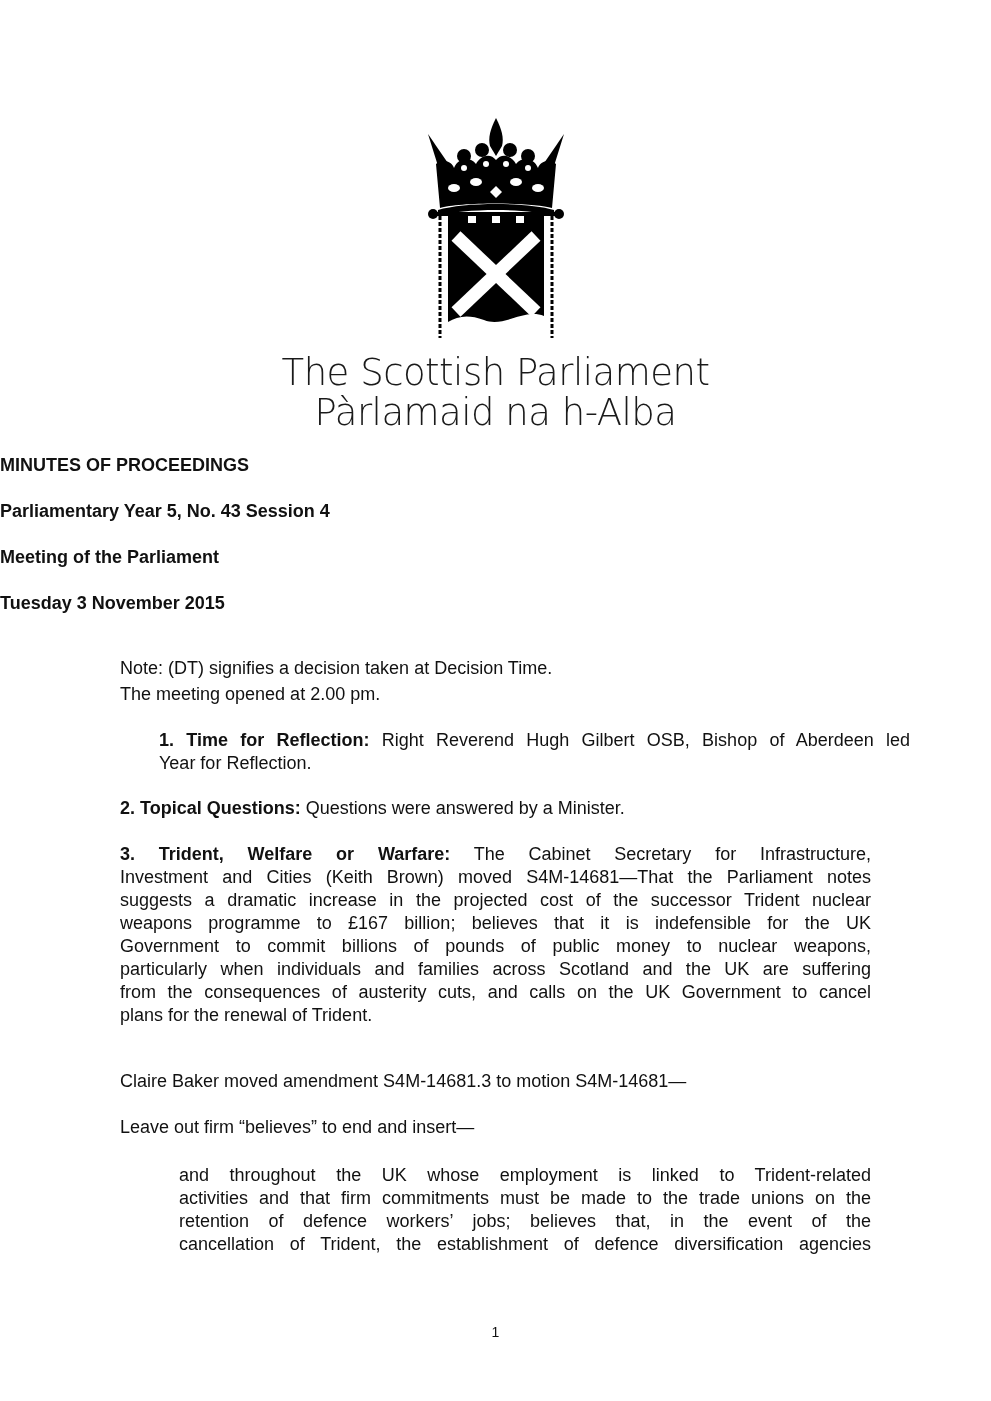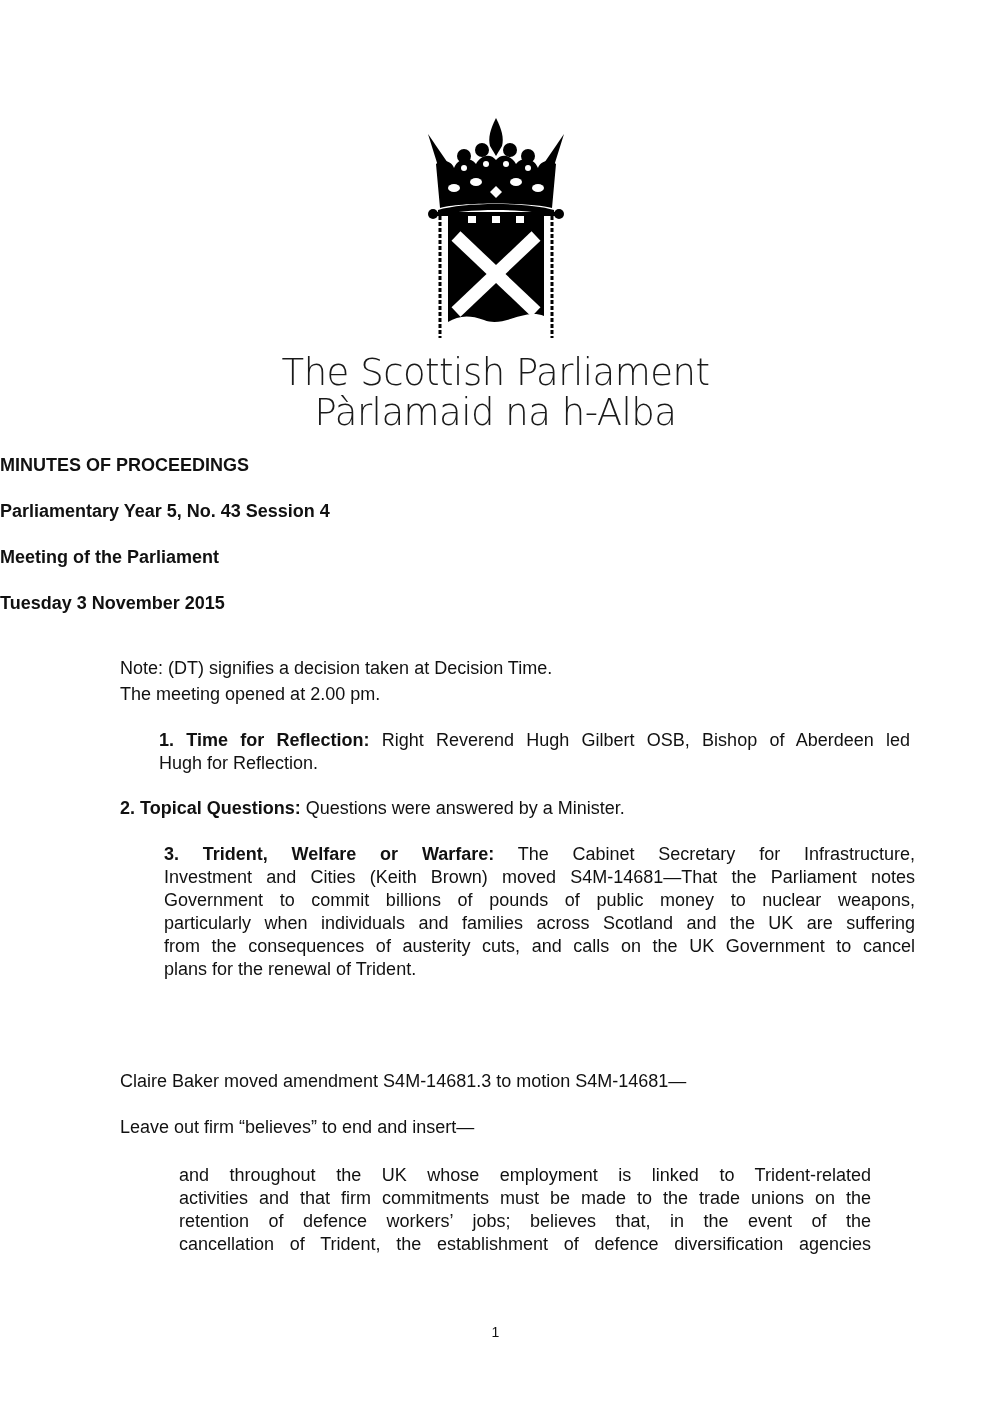--- a/index.html
+++ b/index.html
@@ -65,21 +65,21 @@
       line-height: 23px;
       text-align: justify;
       margin: 0;
     }
     .para.last-left { text-align: left; }
     .para b { font-weight: bold; }
     .p-note { top: 637px; margin-top: 20px; }
     .p-open { top: 683px; }
     .p-item1 { top: 729px; margin-left: 39px; }
     .p-item2 { top: 797px; }
-    .p-item3 { top: 843px; margin-left: 44px; }
+    .p-item3 { top: 843px; }
     .p-claire { top: 1070px; }
     .p-leave { top: 1116px; }
     .p-quote {
       top: 1164px;
       left: 179px;
       width: 692px;
     }
     .page-number {
       position: absolute;
       top: 1324px;
@@ -166,30 +166,32 @@
   <div class="heading h1">MINUTES OF PROCEEDINGS</div>
   <div class="heading h2">Parliamentary Year 5, No. 43 Session 4</div>
   <div class="heading h3">Meeting of the Parliament</div>
   <div class="heading h4">Tuesday 3 November 2015</div>
 
   <p class="para p-note last-left">Note: (DT) signifies a decision taken at Decision Time.</p>
   <p class="para p-open last-left">The meeting opened at 2.00 pm.</p>
 
   <div class="para p-item1">
     <span class="jline"><b>1. Time for Reflection:</b><span> Right Reverend Hugh Gilbert OSB, Bishop of Aberdeen led</span></span>
-    <span class="jline final">Hugh for Reflection.</span>
+    <span class="jline final">Year for Reflection.</span>
   </div>
 
   <div class="para p-item2">
     <span class="jline final"><b>2. Topical Questions:</b><span> Questions were answered by a Minister.</span></span>
   </div>
 
   <div class="para p-item3">
     <span class="jline"><b>3. Trident, Welfare or Warfare:</b><span> The Cabinet Secretary for Infrastructure,</span></span>
     <span class="jline">Investment and Cities (Keith Brown) moved S4M-14681—That the Parliament notes</span>
+    <span class="jline">suggests a dramatic increase in the projected cost of the successor Trident nuclear</span>
+    <span class="jline">weapons programme to £167 billion; believes that it is indefensible for the UK</span>
     <span class="jline">Government to commit billions of pounds of public money to nuclear weapons,</span>
     <span class="jline">particularly when individuals and families across Scotland and the UK are suffering</span>
     <span class="jline">from the consequences of austerity cuts, and calls on the UK Government to cancel</span>
     <span class="jline final">plans for the renewal of Trident.</span>
   </div>
 
   <p class="para p-claire last-left">Claire Baker moved amendment S4M-14681.3 to motion S4M-14681—</p>
   <p class="para p-leave last-left">Leave out firm “believes” to end and insert—</p>
 
   <div class="para p-quote">

